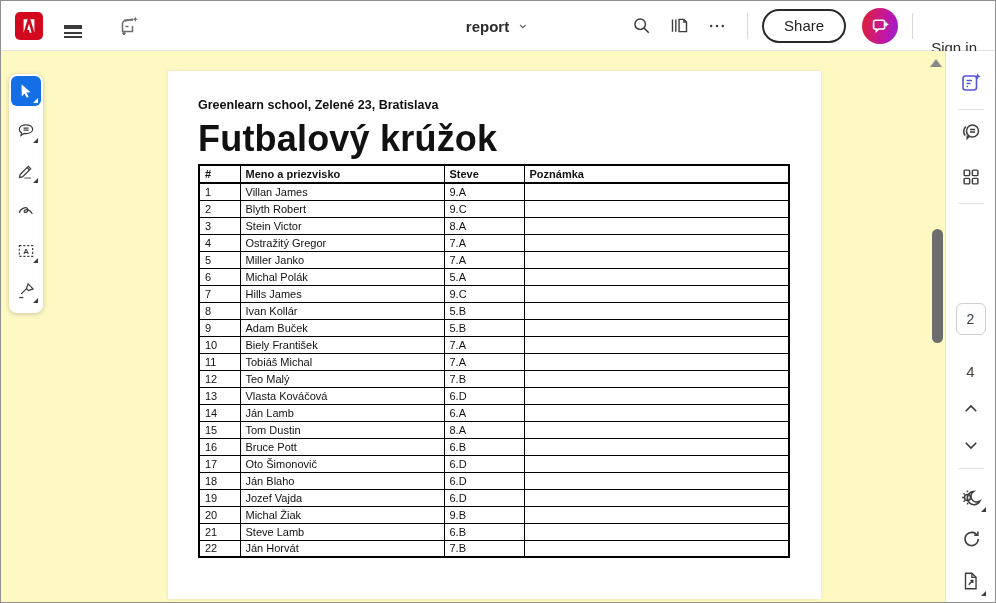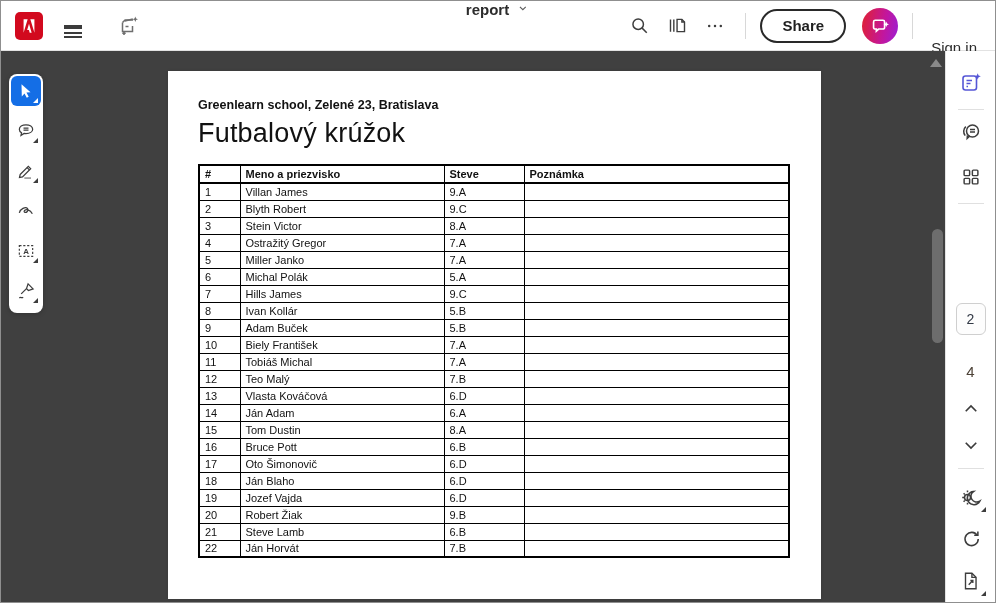--- a/index.html
+++ b/index.html
@@ -6,37 +6,37 @@
   html,body { width:996px; height:603px; font-family:"Liberation Sans", sans-serif; background:#fff; }
   .app { position:relative; width:996px; height:603px; border:1px solid #8f8f8f; background:#fff; overflow:hidden; }
 
   
   .topbar { position:relative; height:50px; background:#fff; border-bottom:1px solid #e2e2e2; display:flex; align-items:center; padding:0 14px; }
   .logo { width:28px; height:28px; border-radius:5px; background:#d2091e; display:flex; align-items:center; justify-content:center; flex:0 0 auto; }
   .iconbtn { background:none; border:none; display:flex; align-items:center; justify-content:center; width:32px; height:32px; cursor:pointer; color:#4b4b4b; }
   .hamburger { margin-left:14px; }
   .hamburger span { display:block; width:18px; height:2px; background:#3b3b3b; margin:2.5px 0; }
   .create-btn { margin-left:24px; color:#6e6e6e; }
-  .doc-title { position:absolute; left:50%; top:0; height:50px; transform:translateX(-50%); display:flex; align-items:flex-start; gap:7px; cursor:pointer; background:none; border:none; }
+  .doc-title { position:absolute; left:50%; top:0; height:50px; transform:translateX(-50%); display:flex; align-items:center; gap:7px; cursor:pointer; background:none; border:none; }
   .doc-title .t { font-size:15px; font-weight:700; color:#2c2c2c; }
   .topbar-right { margin-left:auto; display:flex; align-items:center; gap:6px; }
   .vdiv { width:1px; height:26px; background:#d8d8d8; margin:0 8px; }
-  .share-btn { height:34px; padding:0 20px; border:2px solid #292929; border-radius:18px; background:#fff; font-size:15px; font-weight:700; color:#1f1f1f; cursor:pointer; font-family:inherit; }
+  .share-btn { height:34px; padding:0 20px; border:2px solid #292929; border-radius:18px; background:#fff; font-size:15px; font-weight:400; color:#1f1f1f; cursor:pointer; font-family:inherit; }
   .ai-bubble { width:36px; height:36px; border-radius:50%; border:none; cursor:pointer; margin-left:10px;
                background:linear-gradient(100deg,#e0212f 0%,#c3169c 60%,#9b1fd6 100%); display:flex; align-items:center; justify-content:center; }
   .signin { font-size:15px; color:#2b2b2b; background:none; border:none; cursor:pointer; font-family:inherit; padding:0 4px;margin-top:44px; }
 
   
   .main { position:relative; display:flex; height:552px; }
-  .canvas { position:relative; flex:1; background:#404040; overflow:hidden; }
+  .canvas { position:relative; flex:1; background:#fef9c3; overflow:hidden; }
 
   
   .page { position:absolute; left:167px; top:20px; width:653px; height:528px; background:#fff; box-shadow:0 0 3px rgba(0,0,0,.12); }
   .school-line { position:absolute; left:30px; top:27px; font-size:12.5px; font-weight:700; color:#111; }
-  .pdf-title { position:absolute; left:30px; top:47px; font-size:27px; font-weight:400; color:#111; letter-spacing:.2px; }
+  .pdf-title { position:absolute; left:30px; top:47px; font-size:36px; font-weight:700; color:#111; letter-spacing:.2px; }
   .pdf-table { position:absolute; left:30px; top:93px; width:590px; border-collapse:collapse; border:2px solid #000; table-layout:fixed; }
   .pdf-table th, .pdf-table td { border:1px solid #000; font-size:11px; color:#111; padding:0 0 0 5px; text-align:left; white-space:nowrap; overflow:hidden; }
   .pdf-table thead th { height:18px; font-weight:700; border-bottom:2px solid #000; }
   .pdf-table td { height:17px; font-weight:400; }
 
   
   .tools { position:absolute; left:8px; top:23px; width:34px; background:#fff; border-radius:8px; box-shadow:0 1px 5px rgba(0,0,0,.22); padding:2px; display:flex; flex-direction:column; align-items:center; }
   .tool { position:relative; width:30px; height:30px; border:none; background:none; border-radius:6px; display:flex; align-items:center; justify-content:center; cursor:pointer; color:#3d3d3d; margin:5px 0; }
   .tool.active { background:#146ee6; color:#fff; margin-top:0; }
   .corner { position:absolute; right:3px; bottom:3px; width:0; height:0; border-left:5px solid transparent; border-bottom:5px solid #3d3d3d; }
@@ -219,21 +219,21 @@
                 <td></td>
               </tr>
               <tr>
                 <td>13</td>
                 <td>Vlasta Kováčová</td>
                 <td>6.D</td>
                 <td></td>
               </tr>
               <tr>
                 <td>14</td>
-                <td>Ján Adam</td>
+                <td>Ján Lamb</td>
                 <td>6.A</td>
                 <td></td>
               </tr>
               <tr>
                 <td>15</td>
                 <td>Tom Dustin</td>
                 <td>8.A</td>
                 <td></td>
               </tr>
               <tr>
@@ -255,21 +255,21 @@
                 <td></td>
               </tr>
               <tr>
                 <td>19</td>
                 <td>Jozef Vajda</td>
                 <td>6.D</td>
                 <td></td>
               </tr>
               <tr>
                 <td>20</td>
-                <td>Robert Žiak</td>
+                <td>Michal Žiak</td>
                 <td>9.B</td>
                 <td></td>
               </tr>
               <tr>
                 <td>21</td>
                 <td>Steve Lamb</td>
                 <td>6.B</td>
                 <td></td>
               </tr>
               <tr>

